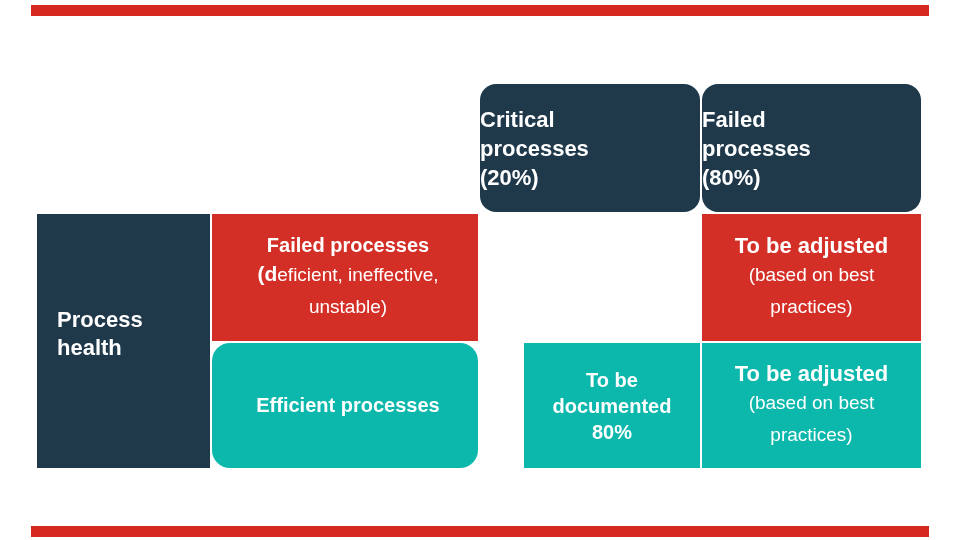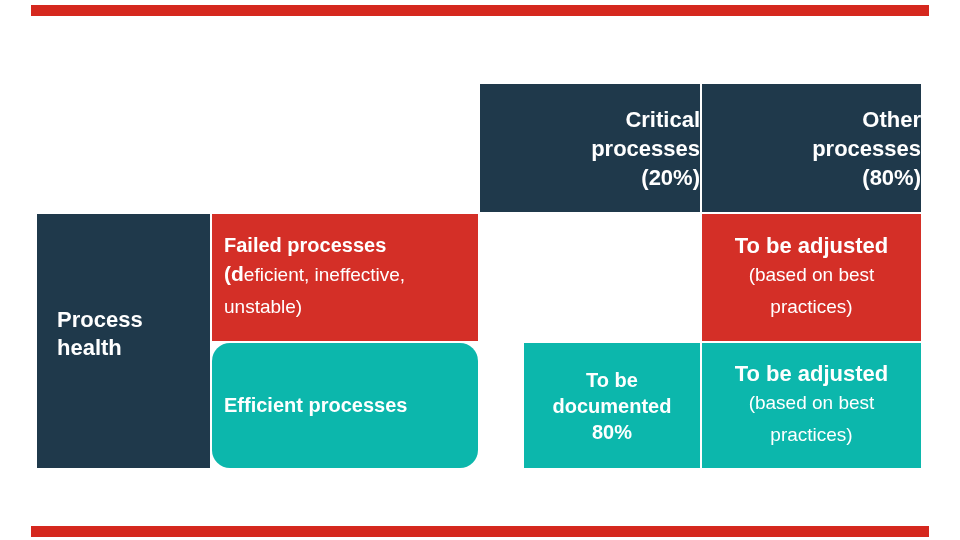--- a/index.html
+++ b/index.html
@@ -24,33 +24,33 @@
   }
   .cell{
     display:flex;flex-direction:column;justify-content:center;
     color:#ffffff;box-sizing:border-box;
   }
   .navy{background:#1f394b;}
   .red{background:#d42f27;}
   .teal{background:#0cb7ac;}
 
   .col-head{
-    text-align:right;font-weight:bold;font-size:22px;line-height:29px;
+    text-align:left;font-weight:bold;font-size:22px;line-height:29px;border-radius:16px;
   }
   .col-head .line{display:block;}
   .head-critical{grid-column:3;grid-row:1;}
   .head-other{grid-column:4;grid-row:1;}
 
   .row-axis{
     grid-column:1;grid-row:2 / span 2;
     font-weight:bold;font-size:22px;line-height:28px;
     padding:0 26px 15px 20px;
   }
 
-  .cell-left{padding:0 6px 0 12px;}
+  .cell-left{padding:0 6px 0 12px;text-align:center;}
   .cell-center{text-align:center;padding:0 8px;}
 
   .title{font-weight:bold;font-size:20px;line-height:25px;display:block;}
   .sub{font-weight:normal;font-size:19px;line-height:32px;display:block;}
   .big-title{font-weight:bold;font-size:22px;line-height:26px;display:block;}
   .line2{display:block;font-weight:bold;font-size:20px;line-height:26px;}
 
   .c-failed{grid-column:2;grid-row:2;}
   .c-improved{grid-column:3;grid-row:2;}
   .c-adjusted-red{grid-column:4;grid-row:2;}
@@ -68,21 +68,21 @@
 
 <div class="matrix">
 
   <div class="cell navy col-head head-critical">
     <span class="line">Critical</span>
     <span class="line">processes</span>
     <span class="line">(20%)</span>
   </div>
 
   <div class="cell navy col-head head-other">
-    <span class="line">Other</span>
+    <span class="line">Failed</span>
     <span class="line">processes</span>
     <span class="line">(80%)</span>
   </div>
 
   <div class="cell navy row-axis">
     <span>Process health</span>
   </div>
 
   <div class="cell red cell-left c-failed">
     <span class="title">Failed processes</span>

